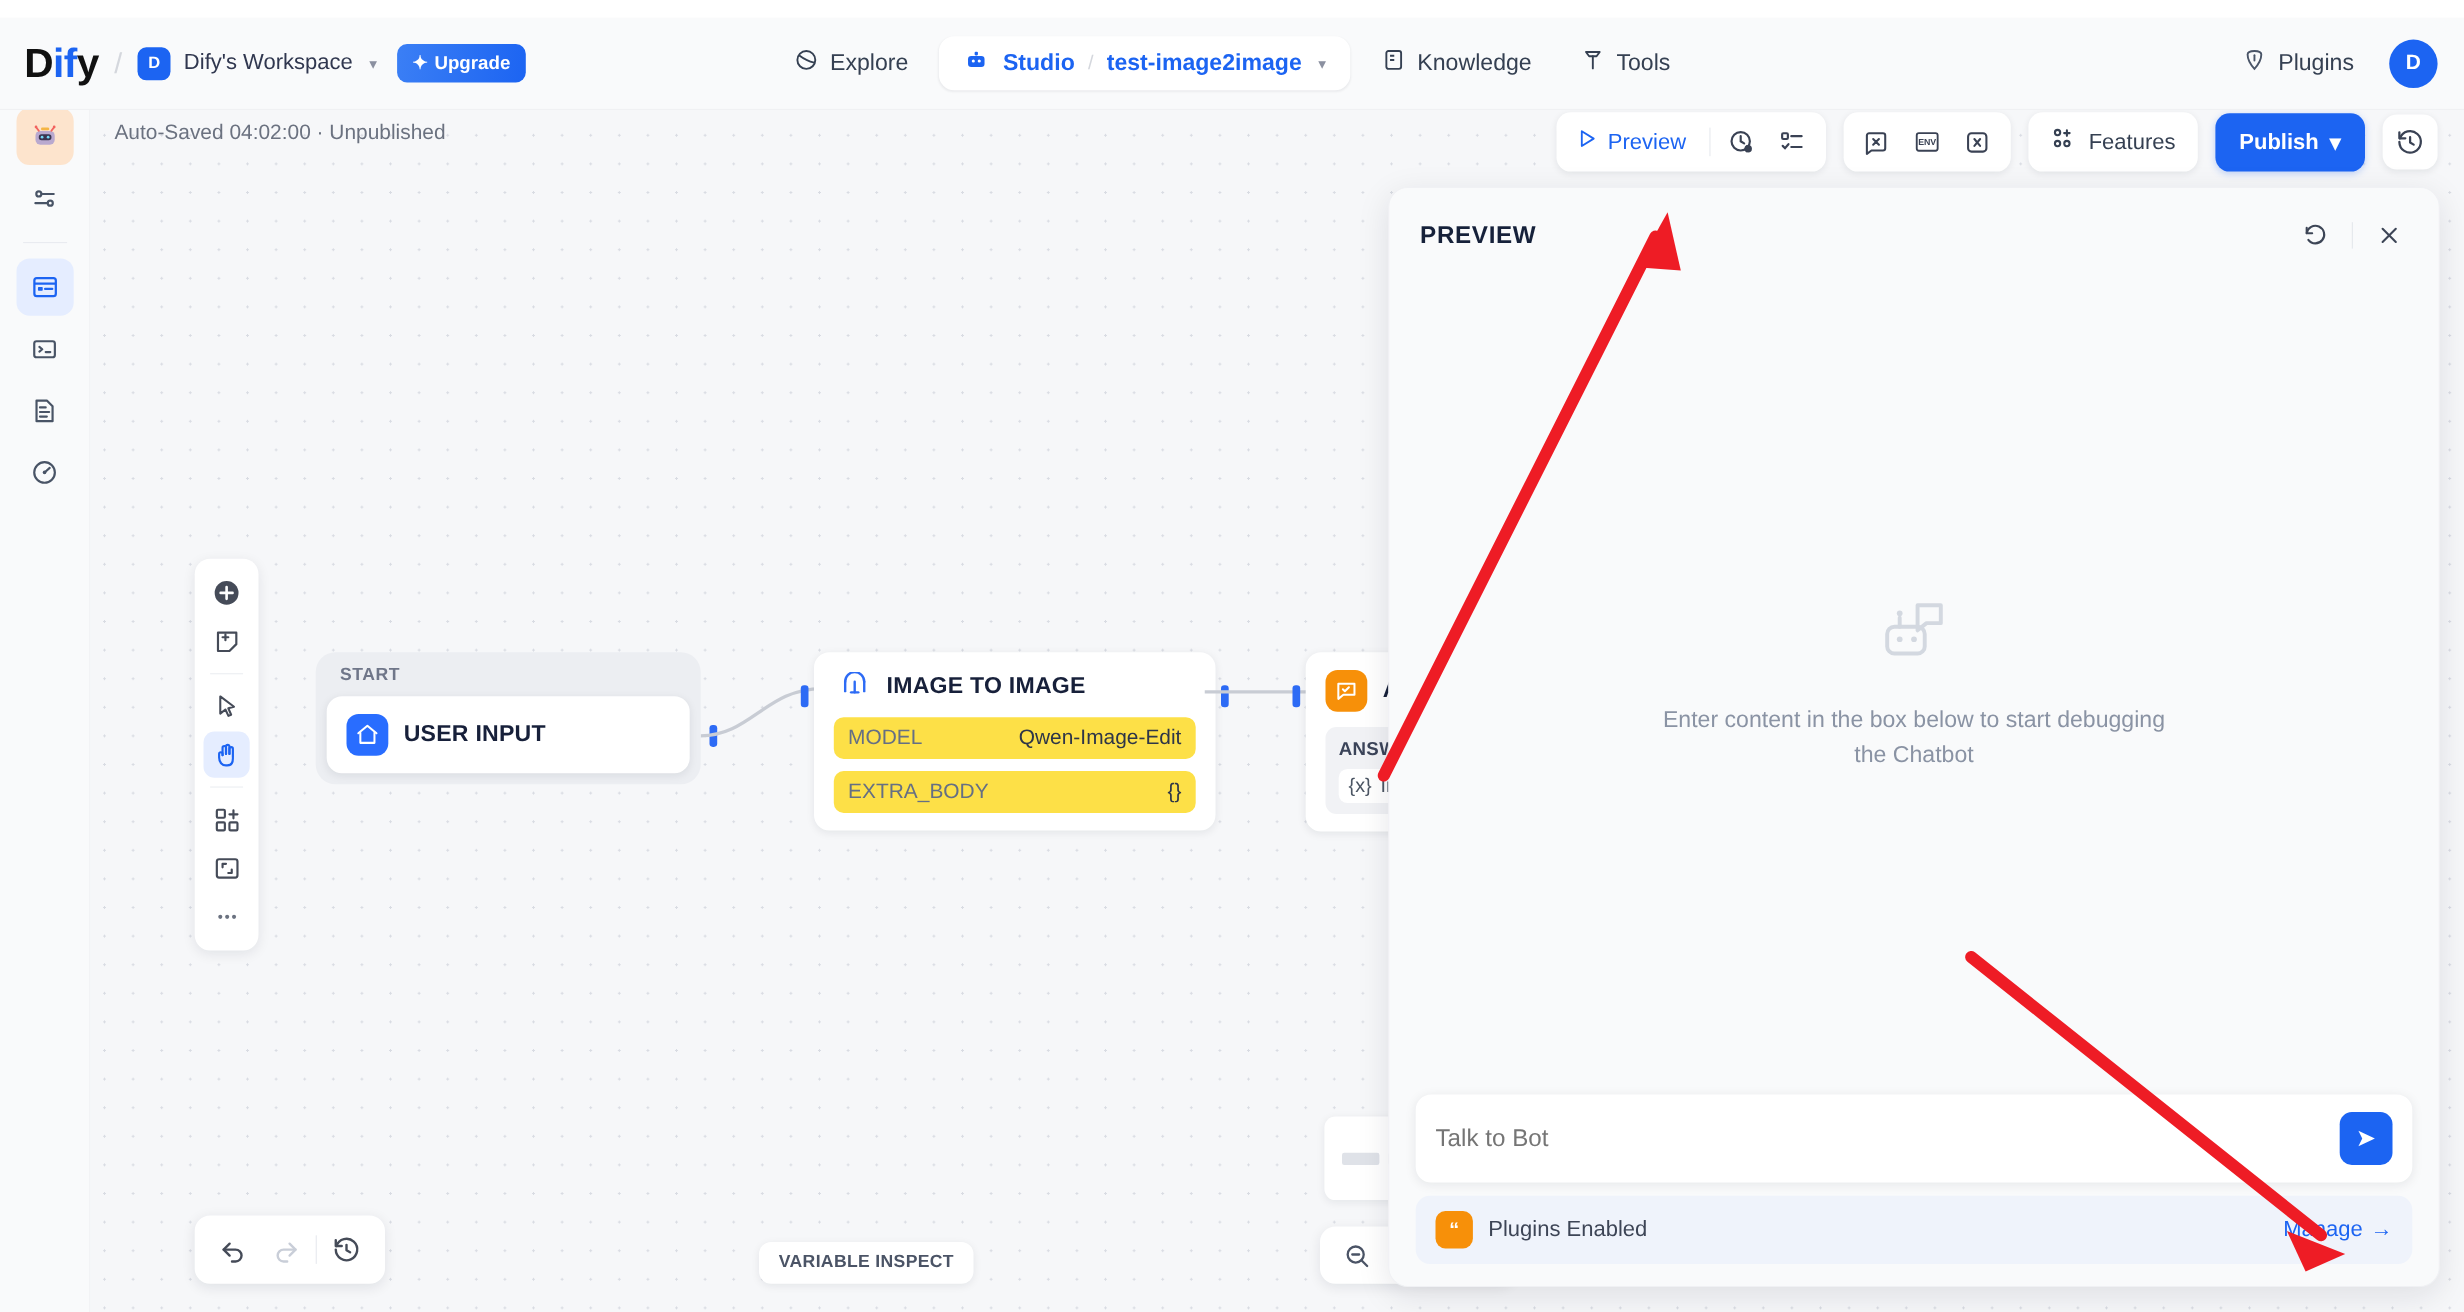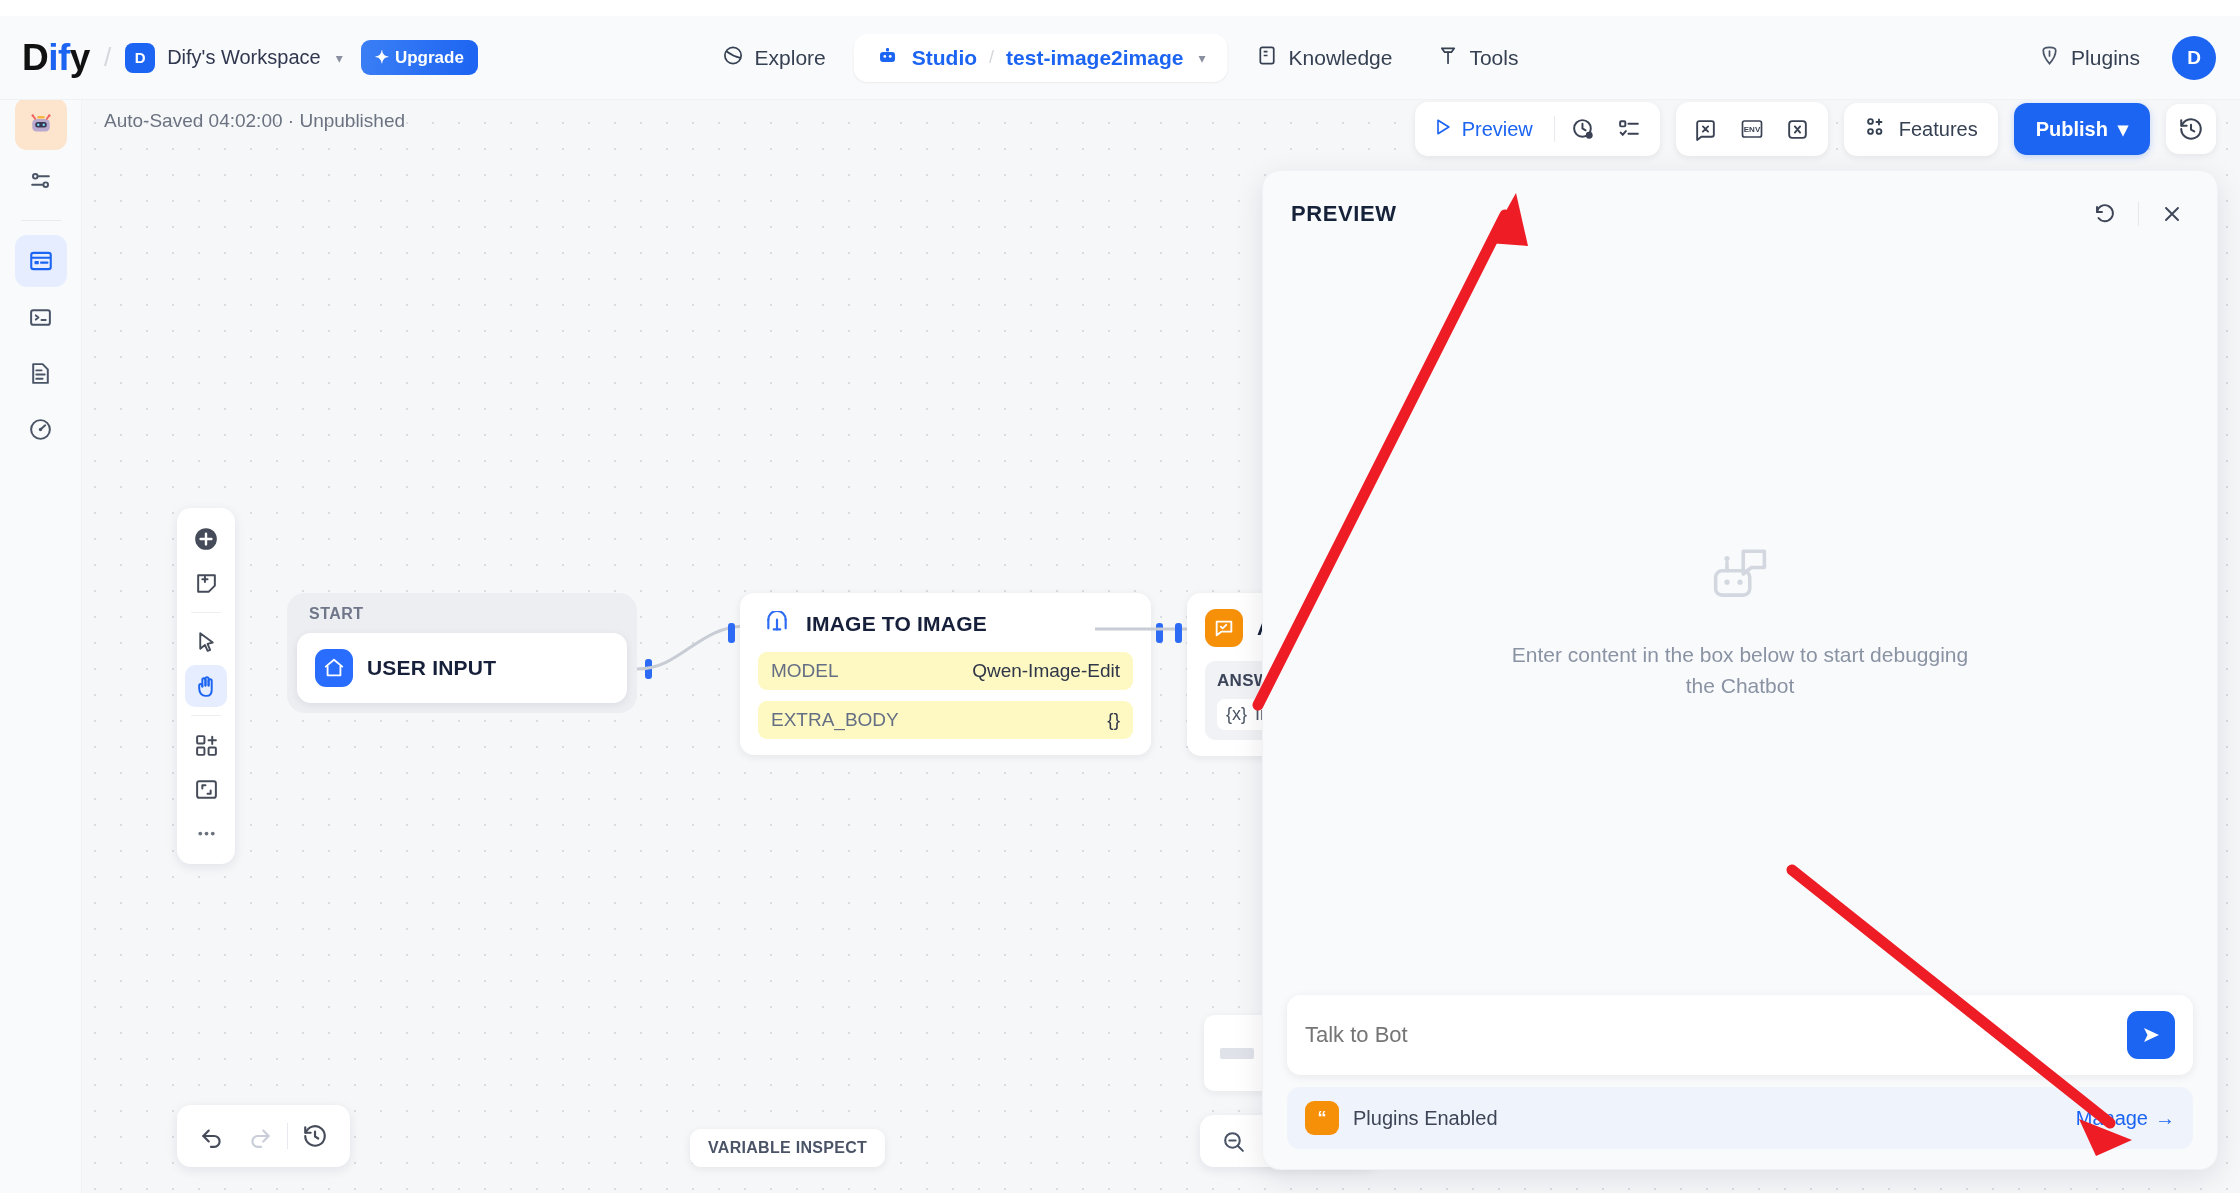--- a/index.html
+++ b/index.html
@@ -129,26 +129,26 @@
   .node-head { display: flex; align-items: center; gap: 14px; }
   .node-ico {
     width: 38px; height: 38px; border-radius: 11px;
     display: flex; align-items: center; justify-content: center;
     color: #fff; flex: 0 0 auto;
   }
   .ico-blue { background: #296dff; }
   .ico-orange { background: #f79009; }
   .node-title { font-size: 21px; font-weight: 700; color: #17203a; letter-spacing: .2px; }
 
-  .i2i-node { left: 658px; top: 509px; width: 411px; }
+  .i2i-node { left: 658px; top: 509px; width: 365px; }
   .i2i-head { display: flex; align-items: center; gap: 12px; padding: 2px 0 4px 2px; }
   .i2i-glyph { width: 34px; display:flex; align-items:center; justify-content:center; color:#2d6bf5; }
   .kv {
     display: flex; justify-content: space-between; align-items: center;
-    background: #fef9c3; border-radius: 9px;
+    background: #fde047; border-radius: 9px;
     padding: 8px 13px; margin-top: 11px;
     font-size: 19px;
   }
   .kv .k { color: #656f84; }
   .kv .v { color: #2e3648; }
 
   .ans-node { left: 1105px; top: 509px; width: 330px; }
   .ans-sub {
     background: #f1f2f5; border-radius: 10px; padding: 10px 12px; margin-top: 14px;
   }

